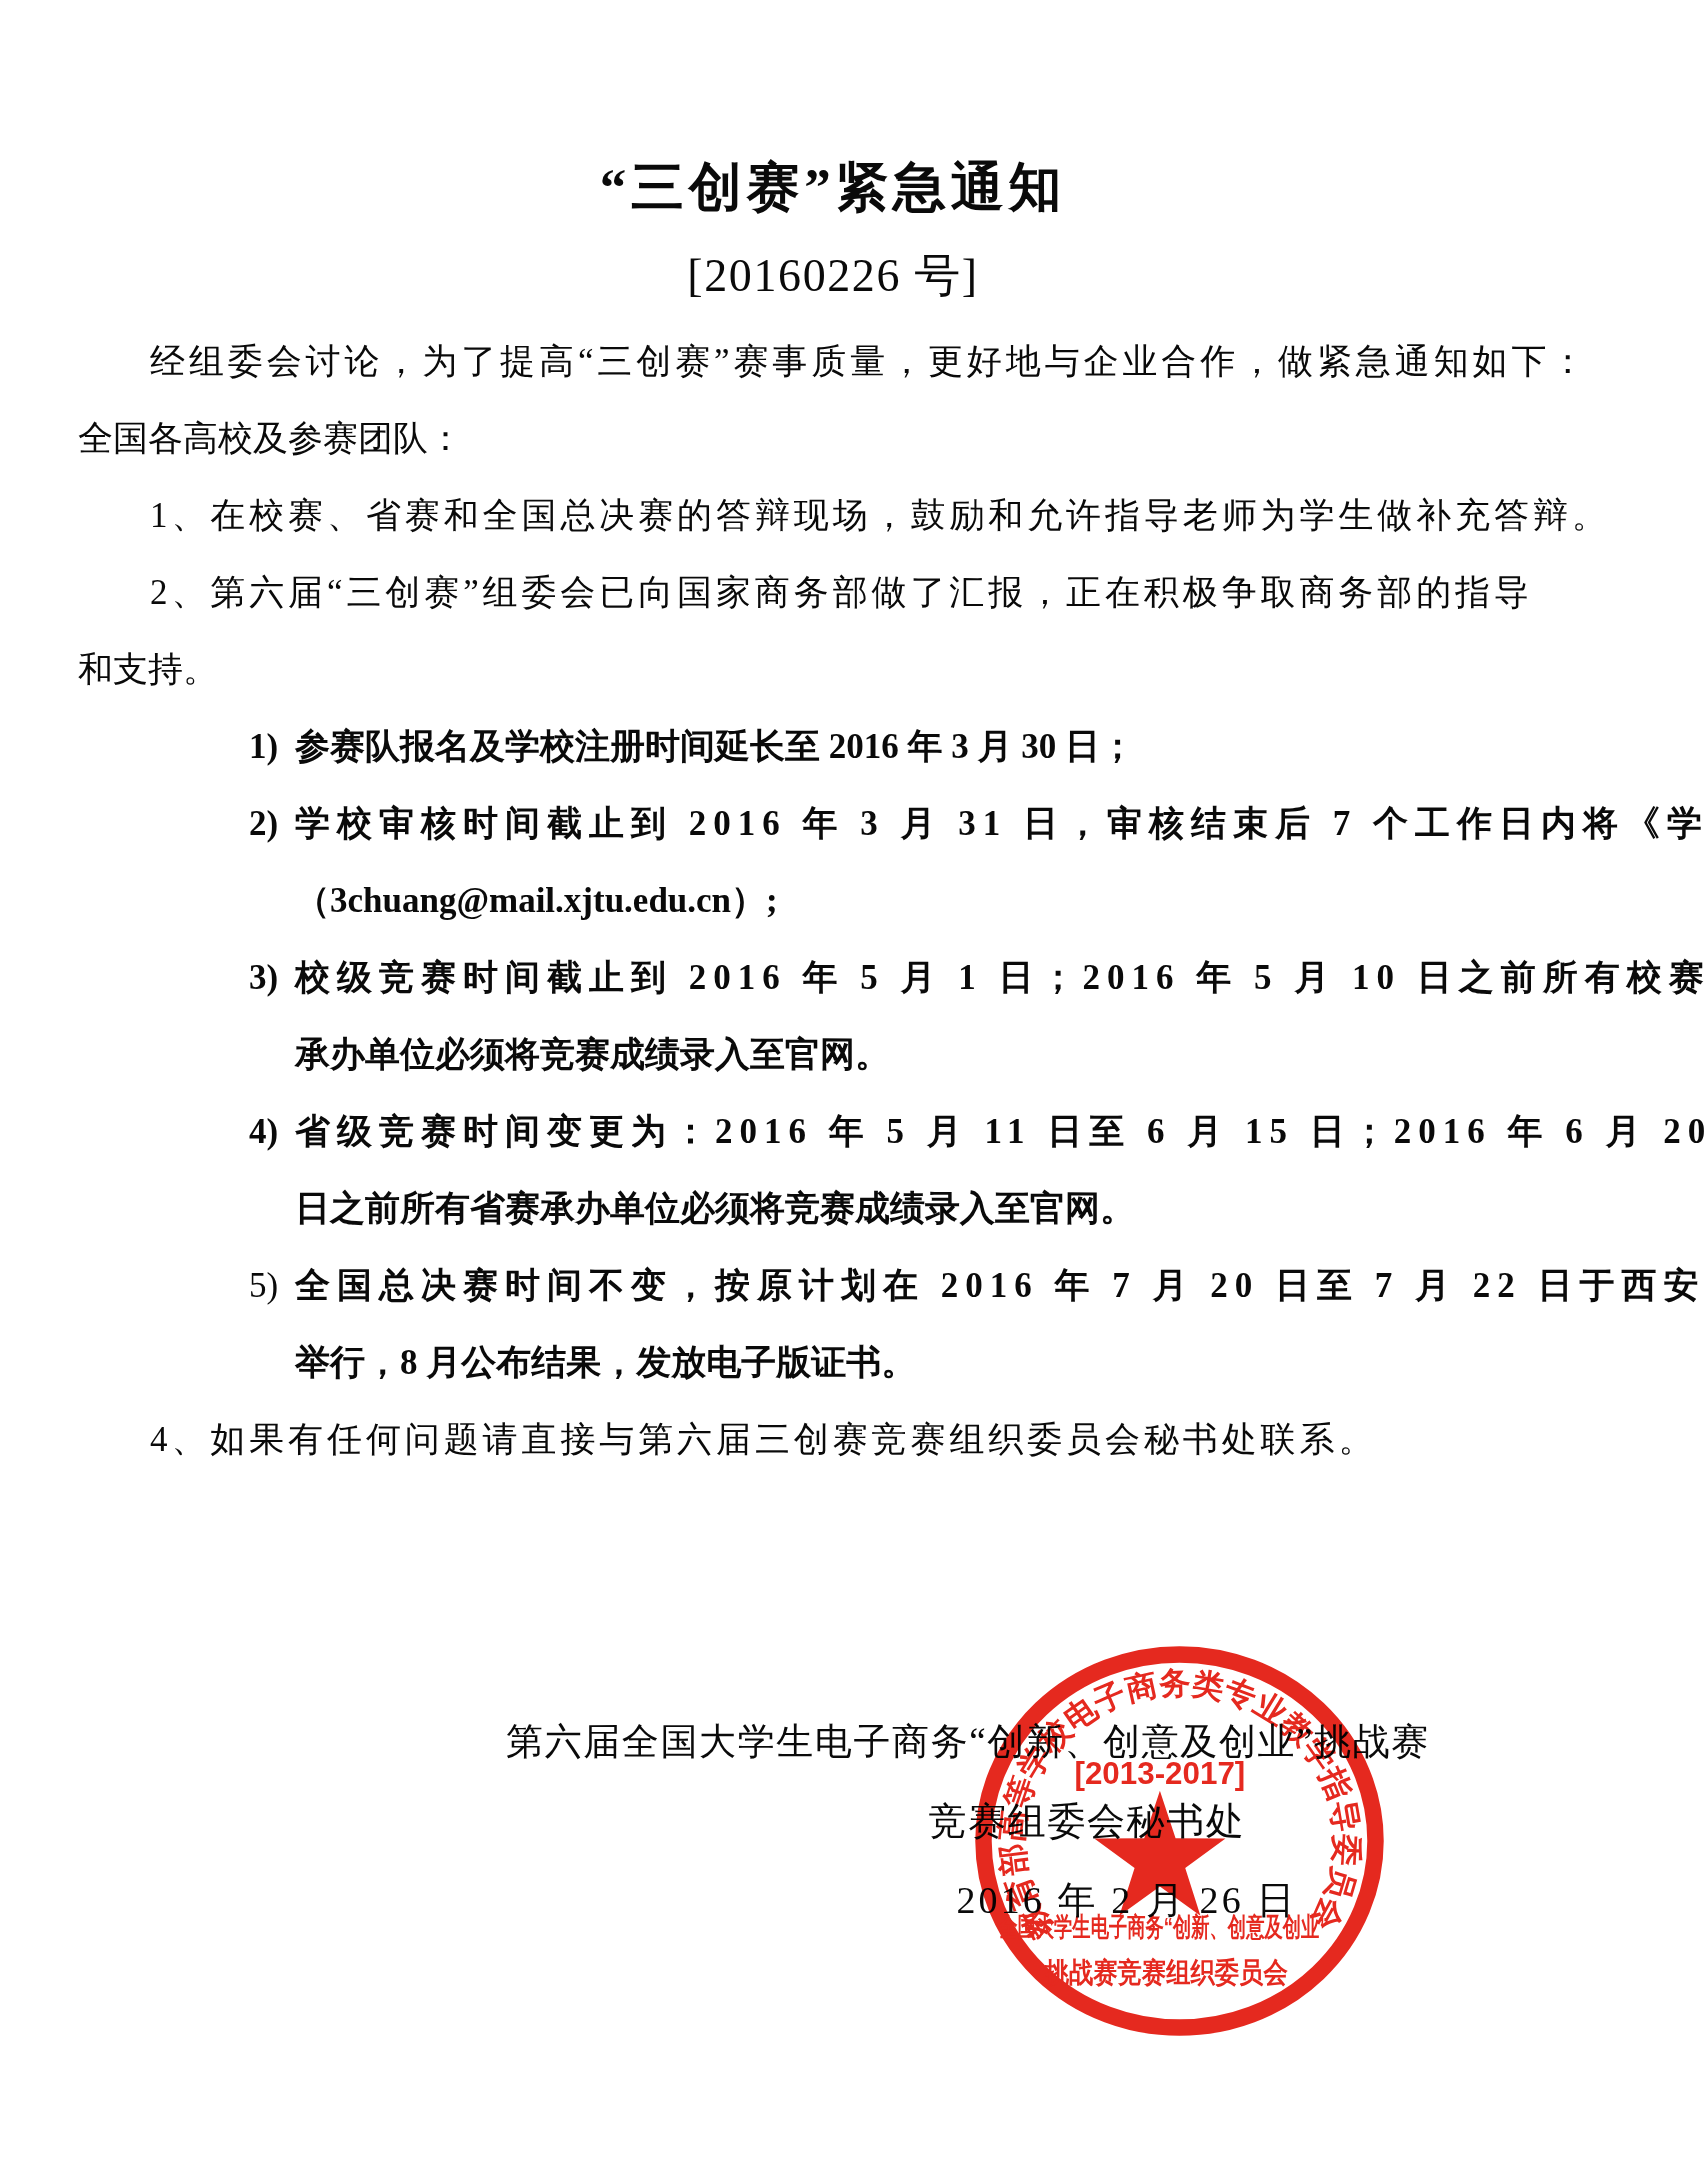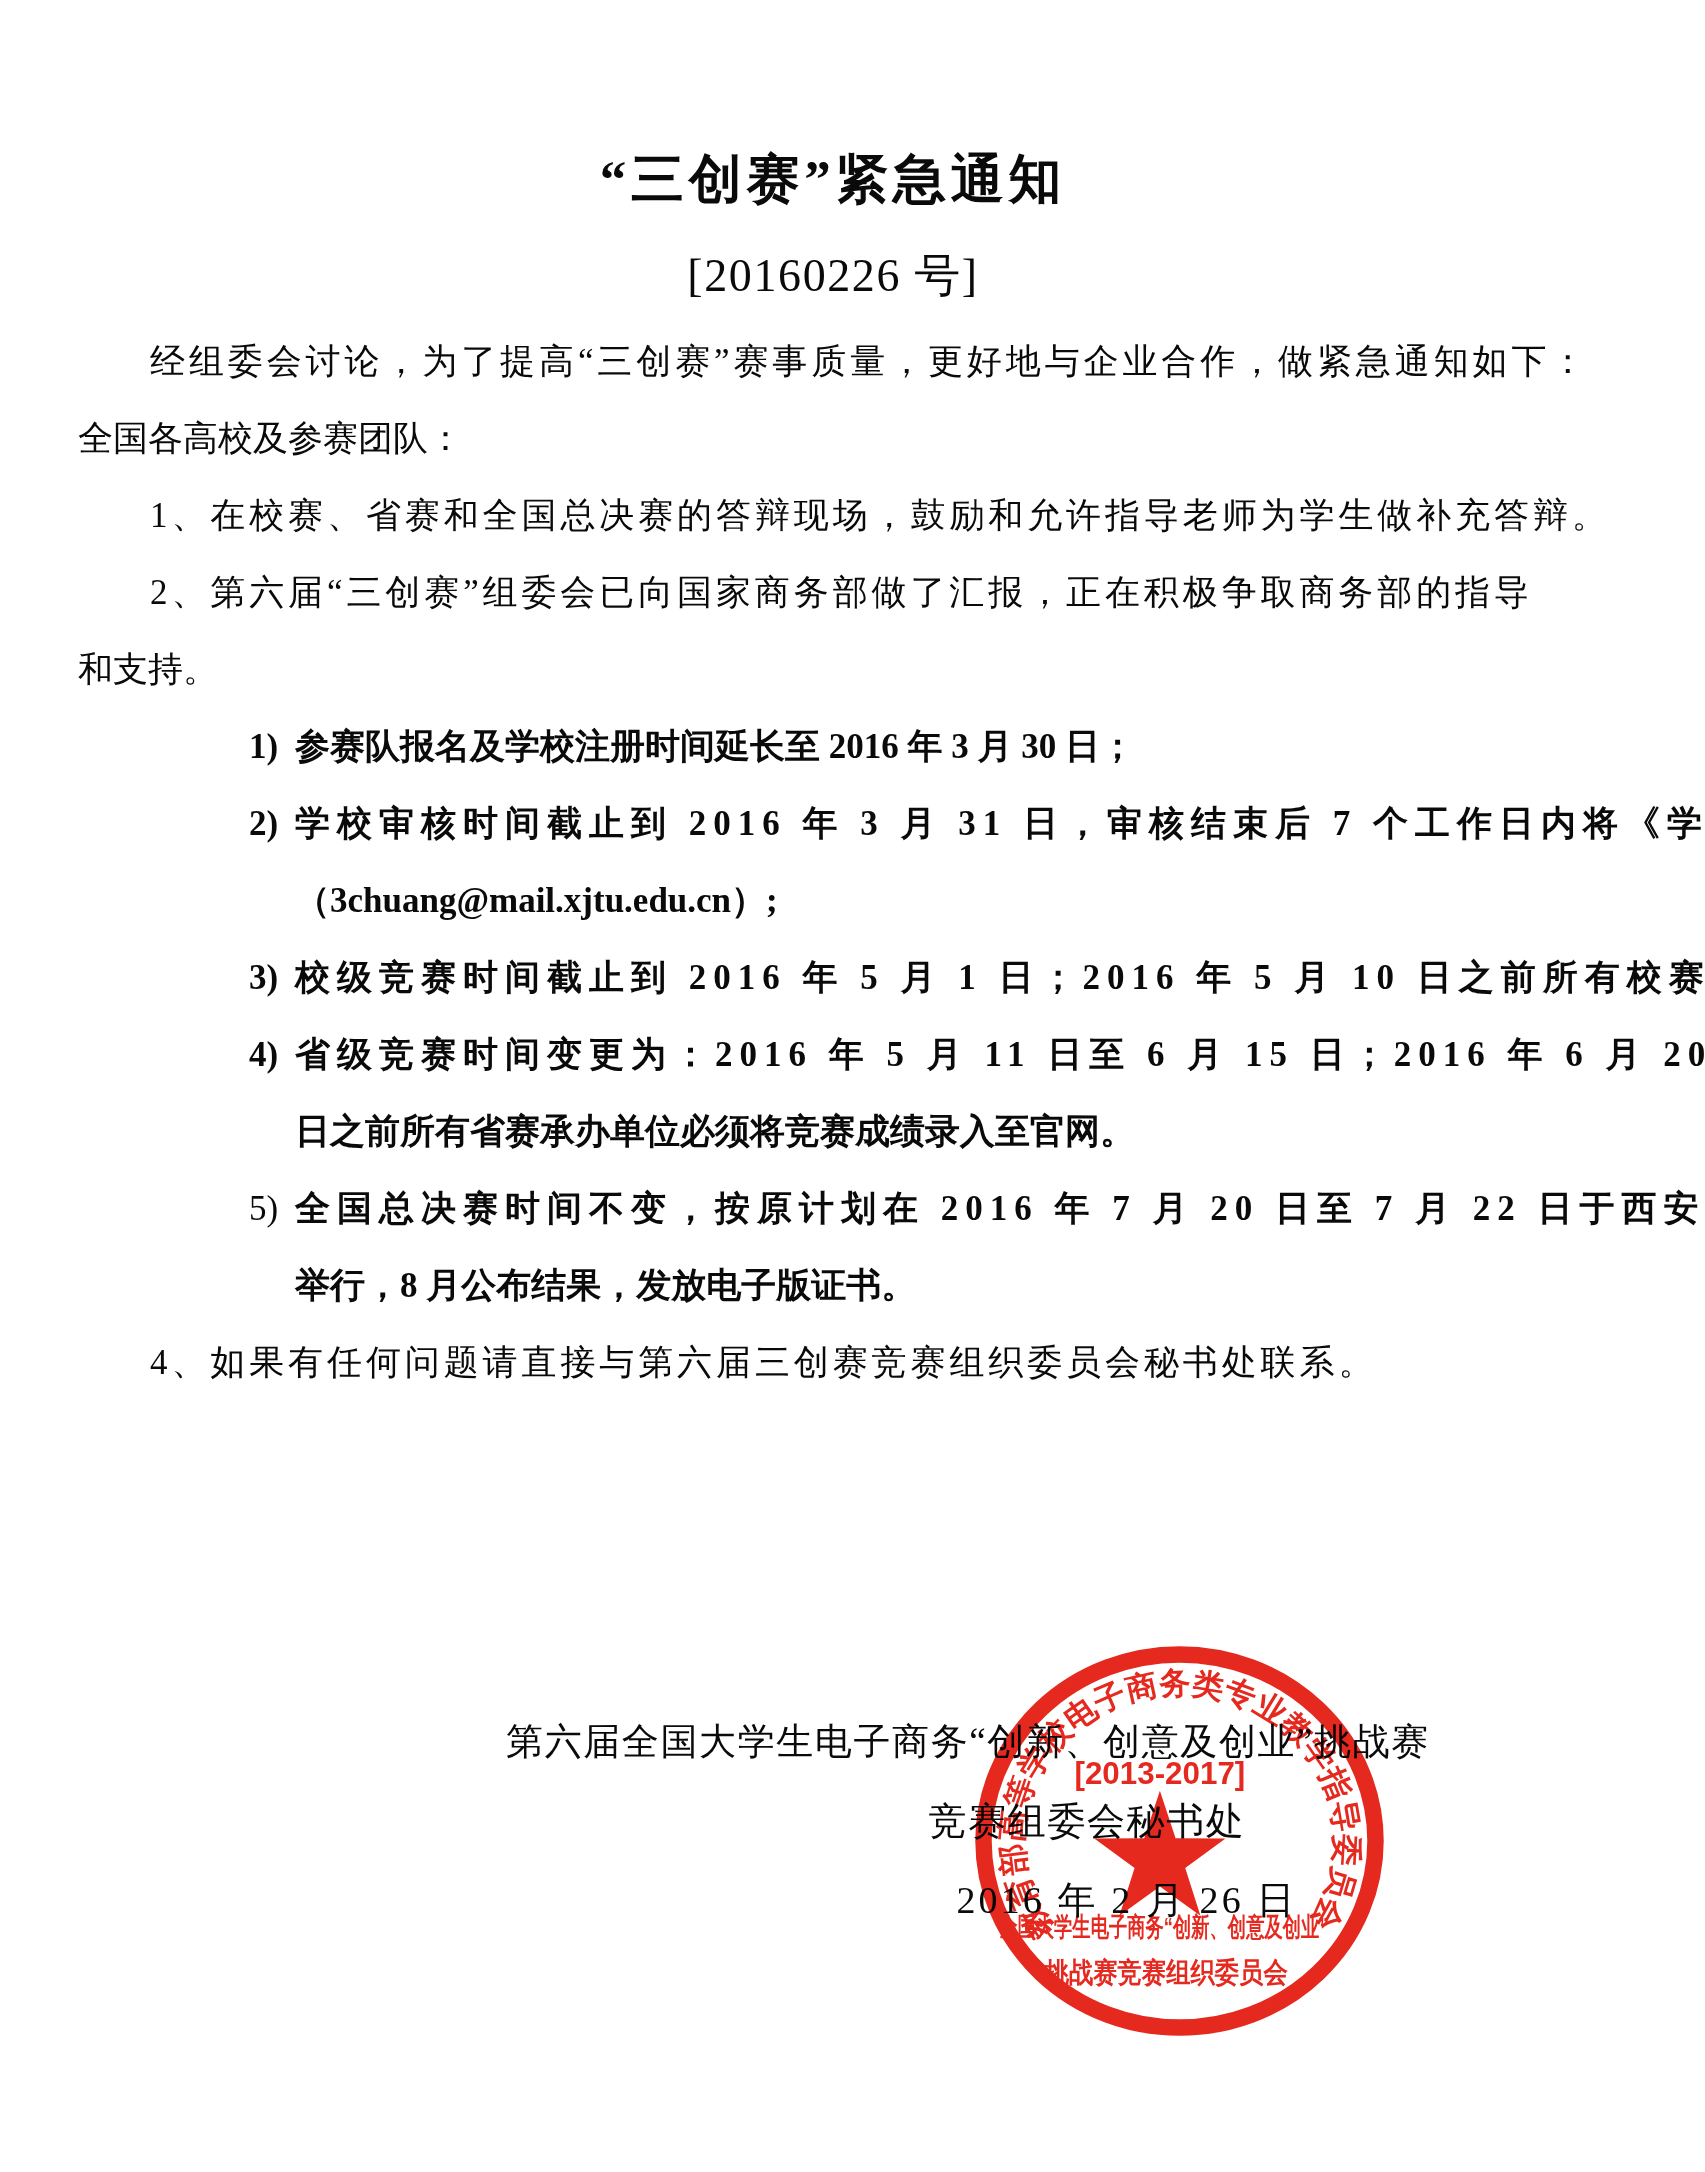--- a/index.html
+++ b/index.html
@@ -3,21 +3,21 @@
 <meta charset="utf-8">
 <style>
   html,body { margin:0; padding:0; background:#ffffff; }
   .page {
     position:relative; width:1706px; height:2172px; background:#ffffff;
     font-family:"Liberation Serif","DejaVu Serif",serif; color:#0a0a0a;
     overflow:hidden;
   }
   .abs { position:absolute; white-space:nowrap; }
   .title {
-    left:833px; top:144px; transform:translateX(-50%);
+    left:833px; top:152px; transform:translateX(-50%);
     font-size:53px; font-weight:700; letter-spacing:4.7px;
   }
   .docnum {
     left:833px; top:245px; transform:translateX(-50%);
     font-size:46px; font-weight:400; letter-spacing:1.6px;
   }
   .body-flow {
     position:absolute; top:323px; left:78px; width:1549px;
     font-size:35px; line-height:77px;
   }
@@ -53,20 +53,21 @@
   <div class="body-flow">
       <div class="line indent sp1"><span>经组委会讨论，为了提高“三创赛”赛事质量，更好地与企业合作，做紧急通知如下：</span></div>
       <div class="line flush"><span>全国各高校及参赛团队：</span></div>
       <div class="line indent sp1"><span>1、在校赛、省赛和全国总决赛的答辩现场，鼓励和允许指导老师为学生做补充答辩。</span></div>
       <div class="line indent sp1"><span>2、第六届“三创赛”组委会已向国家商务部做了汇报，正在积极争取商务部的指导</span></div>
       <div class="line flush"><span>和支持。</span></div>
       <div class="line li bold"><span class="marker">1)</span><span>参赛队报名及学校注册时间延长至 2016 年 3 月 30 日；</span></div>
       <div class="line li bold sp2"><span class="marker">2)</span><span>学校审核时间截止到 2016 年 3 月 31 日，审核结束后 7 个工作日内将《学</span></div>
       <div class="line licont bold"><span>（3chuang@mail.xjtu.edu.cn）;</span></div>
       <div class="line li bold sp2"><span class="marker">3)</span><span>校级竞赛时间截止到 2016 年 5 月 1 日；2016 年 5 月 10 日之前所有校赛</span></div>
+      <div class="line licont bold"><span>承办单位必须将竞赛成绩录入至官网。</span></div>
       <div class="line li bold sp2"><span class="marker">4)</span><span>省级竞赛时间变更为：2016 年 5 月 11 日至 6 月 15 日；2016 年 6 月 20</span></div>
       <div class="line licont bold"><span>日之前所有省赛承办单位必须将竞赛成绩录入至官网。</span></div>
       <div class="line li bold sp2"><span class="marker mreg">5)</span><span>全国总决赛时间不变，按原计划在 2016 年 7 月 20 日至 7 月 22 日于西安</span></div>
       <div class="line licont bold"><span>举行，8 月公布结果，发放电子版证书。</span></div>
       <div class="line indent sp1"><span>4、如果有任何问题请直接与第六届三创赛竞赛组织委员会秘书处联系。</span></div>
     </div>
 
   <div class="abs sig1">第六届全国大学生电子商务“创新、创意及创业”挑战赛</div>
   <div class="abs sig2">竞赛组委会秘书处</div>
   <div class="abs sigdate">2016 年 2 月 26 日</div>

